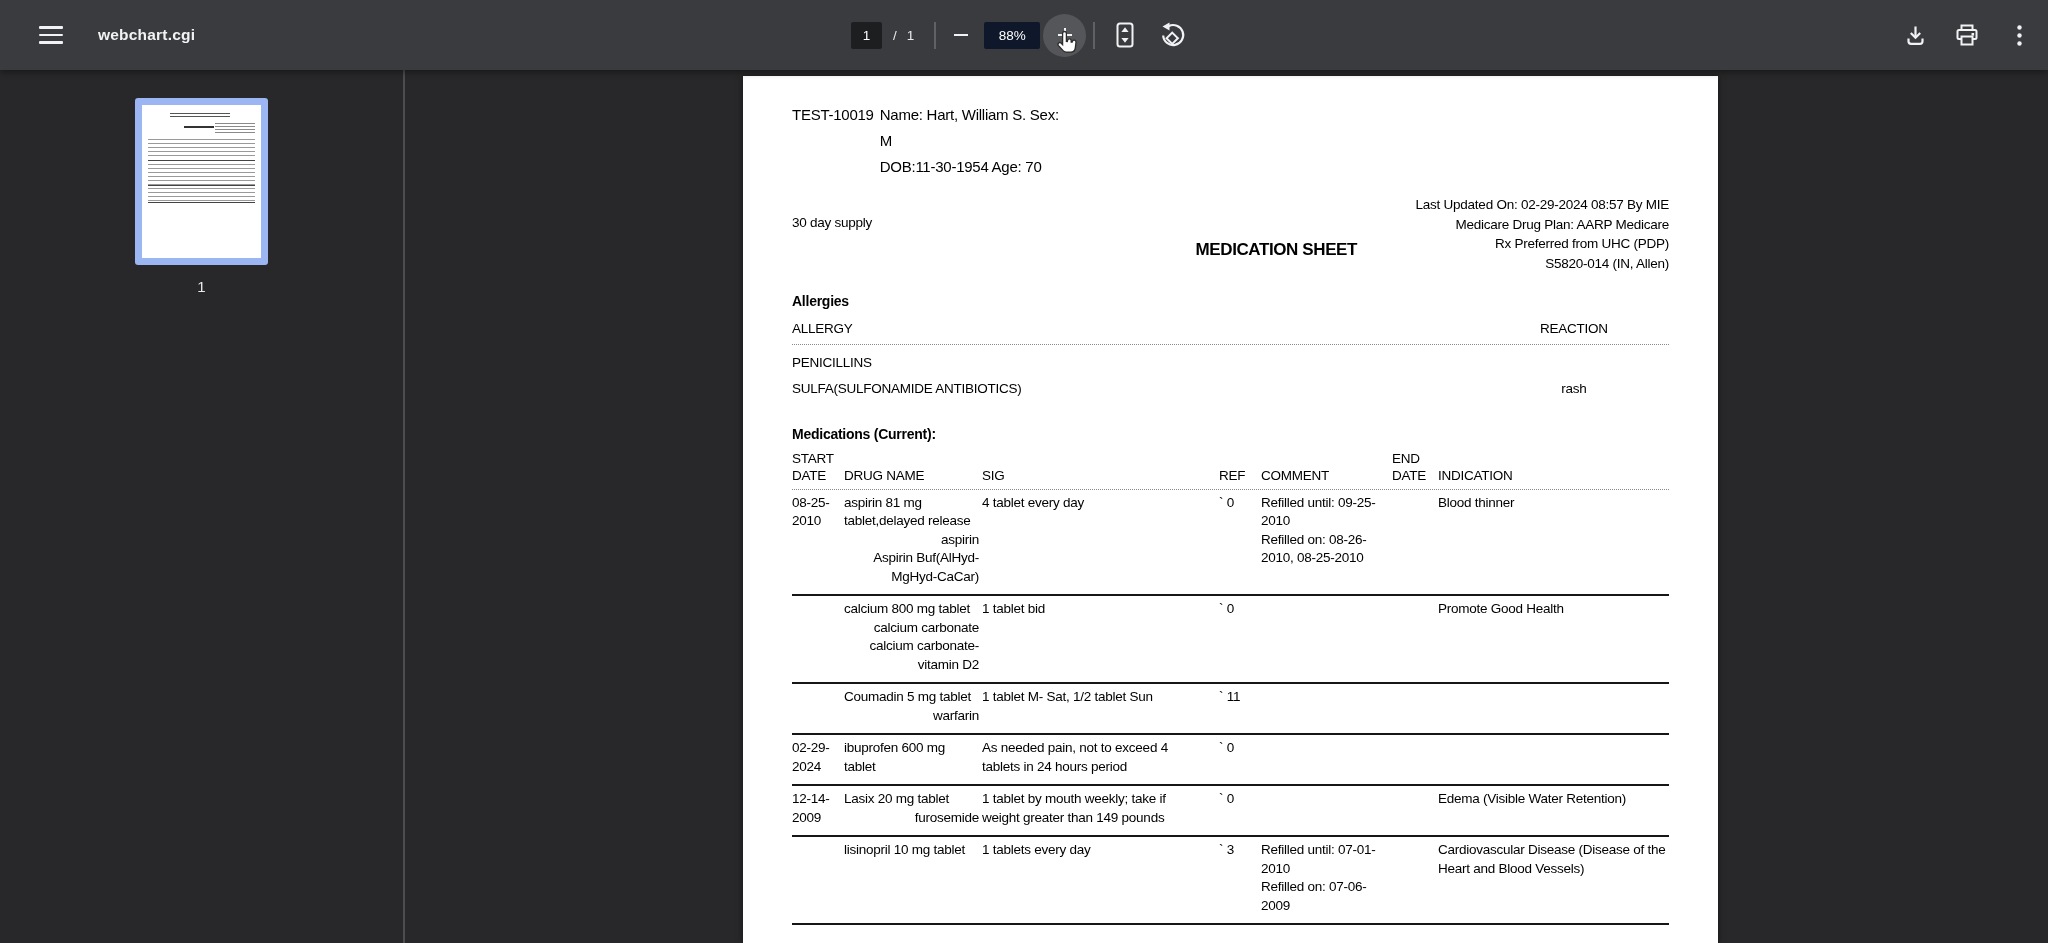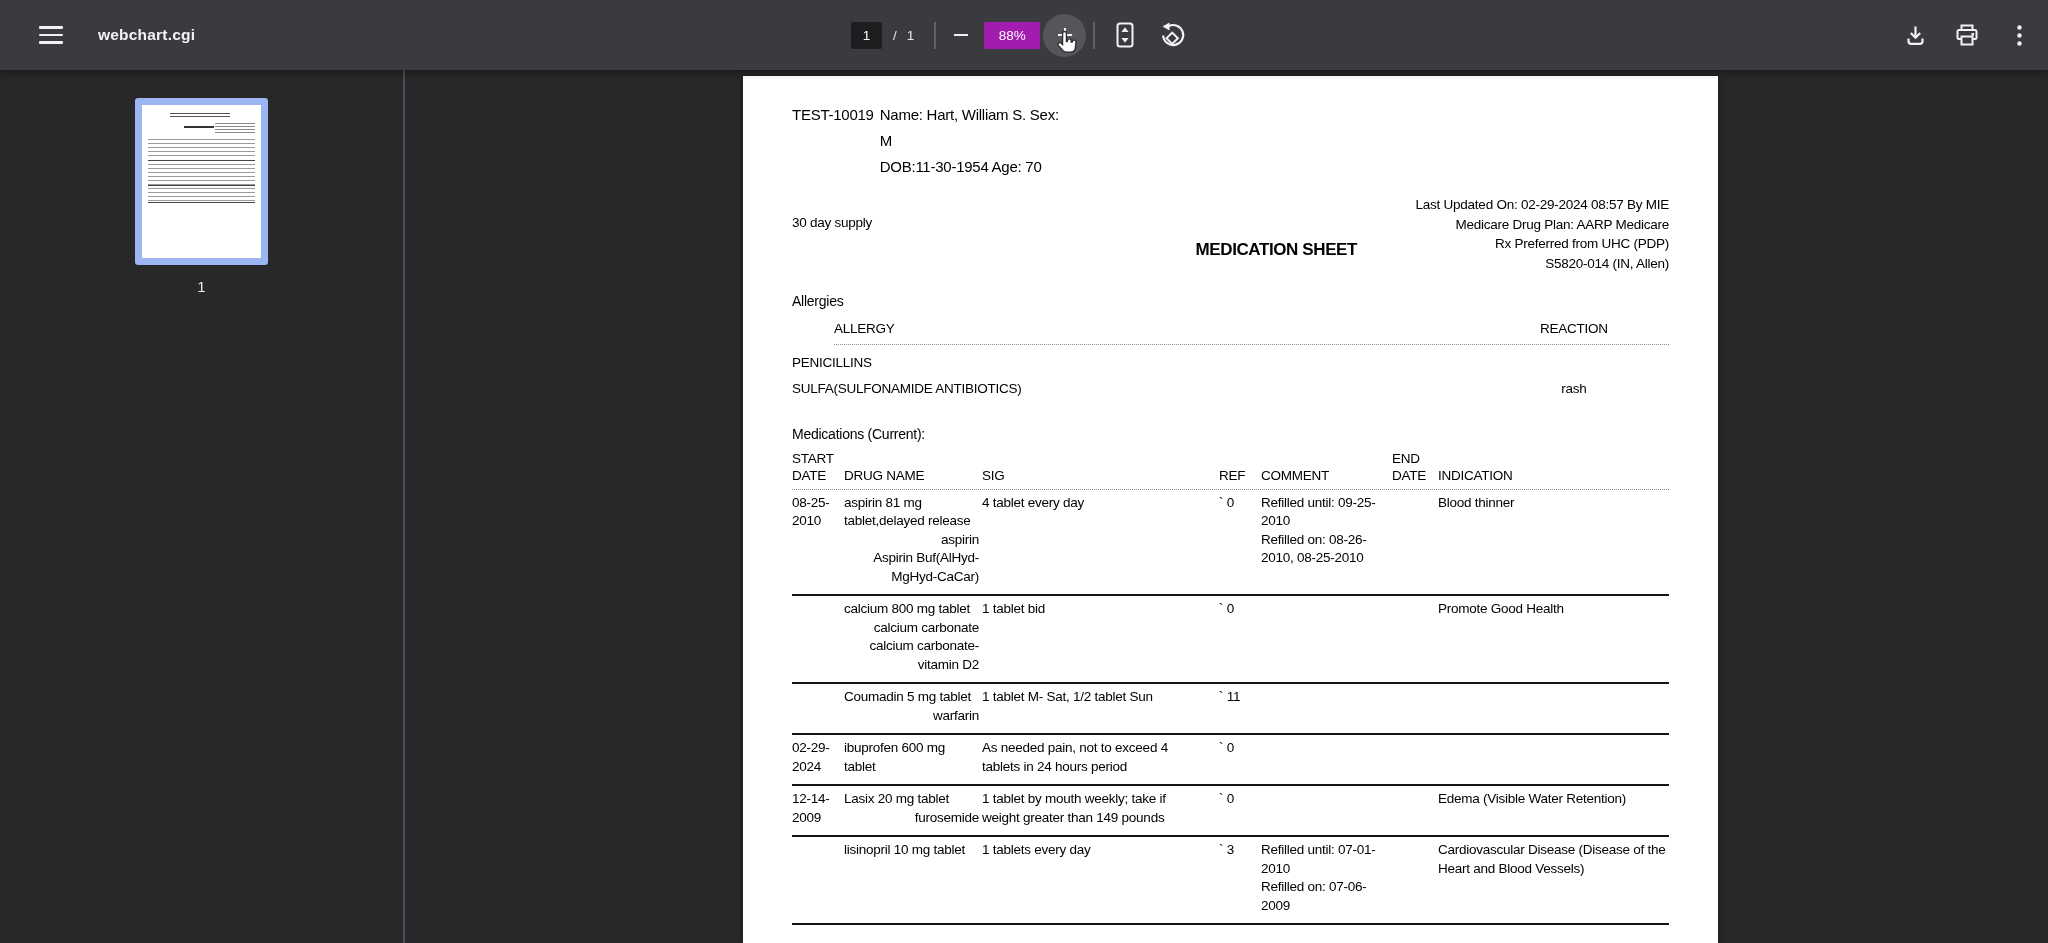--- a/index.html
+++ b/index.html
@@ -17,21 +17,21 @@
   .tb-title { margin-left:26px; font-size:15.5px; font-weight:600; letter-spacing:.2px; }
 
   .tb-center { position:absolute; left:851px; top:0; height:70px; display:flex; align-items:center; }
   .page-input { width:31px; height:27px; background:#1d1e20; border:none; border-radius:2px;
                 color:#fff; font-size:13.5px; text-align:center; font-family:inherit; }
   .page-sep { margin-left:11px; font-size:13.5px; color:#e9e9ea; }
   .page-total { margin-left:10px; font-size:13.5px; color:#e9e9ea; }
   .v-divider { width:2px; height:27px; background:#606165; margin-left:20px; }
   .zoom-out-btn { margin-left:4px; }
   .minus-bar { width:14px; height:2px; background:#f1f2f3; display:block; }
-  .zoom-box { width:56px; height:27px; background:#a21caf; border-radius:2px; margin-left:2px;
+  .zoom-box { width:56px; height:27px; background:#0f172a; border-radius:2px; margin-left:2px;
               color:#fff; font-size:13.5px; display:flex; align-items:center; justify-content:center; }
   .zoom-in-btn { position:relative; width:43px; height:43px; margin-left:3px; border-radius:50%;
                  background:rgba(255,255,255,.14); }
   .plus-icon { position:relative; width:14px; height:14px; }
   .plus-icon::before { content:""; position:absolute; left:0; top:6px; width:14px; height:2px; background:#f1f2f3; }
   .plus-icon::after  { content:""; position:absolute; left:6px; top:0; width:2px; height:14px; background:#f1f2f3; }
   .v-divider2 { width:2px; height:27px; background:#606165; margin-left:7px; }
   .fit-btn { margin-left:9px; }
   .rotate-btn { margin-left:5px; }
   .cursor-svg { position:absolute; left:12px; top:16px; pointer-events:none; }
@@ -64,23 +64,23 @@
               box-shadow:0 1px 6px rgba(0,0,0,.5); padding:26px 49px 0 49px; color:#000;
               font-size:13.5px; letter-spacing:-0.25px; line-height:18.5px; overflow:hidden; }
 
   
   .patient-hdr { display:flex; gap:6px; font-weight:normal; font-size:15px; line-height:26px; }
   .allergy-hdr-row, .al-row { display:flex; }
   .sheet-meta-row { display:flex; margin-top:15px; }
   .supply-note { flex:1; margin-top:19px; }
   .sheet-title { font-weight:bold; font-size:17px; margin-top:46px; letter-spacing:-0.4px; }
   .sheet-meta { width:312px; margin-left:auto; text-align:right; line-height:19.5px; }
-  .sec-head { font-weight:normal; font-size:14px; }
+  .sec-head { font-weight:bold; font-size:14px; }
   .allergies-head { margin-top:19px; }
-  .allergy-hdr-row { margin-top:9px; padding-bottom:6px; border-bottom:1px dotted #8a8a8a;margin-left:42px; }
+  .allergy-hdr-row { margin-top:9px; padding-bottom:6px; border-bottom:1px dotted #8a8a8a; }
   .al-col-name { flex:1; }
   .al-col-react { width:190px;text-align:center; }
   .al-row { line-height:26px; }
   .al-rows { padding-top:5px; }
   .meds-head { margin-top:23px; }
   .med-grid { display:grid; grid-template-columns:52px 138px 237px 42px 131px 46px 229px; }
   .med-hdr { margin-top:6px; line-height:17px; padding-bottom:5px; border-bottom:1px dotted #8a8a8a;
              align-items:end; }
   .med-row { padding:4px 0 8px 0; border-bottom:2px solid #161616; }
   .cell-drug .drug-main { padding-right:10px; }

